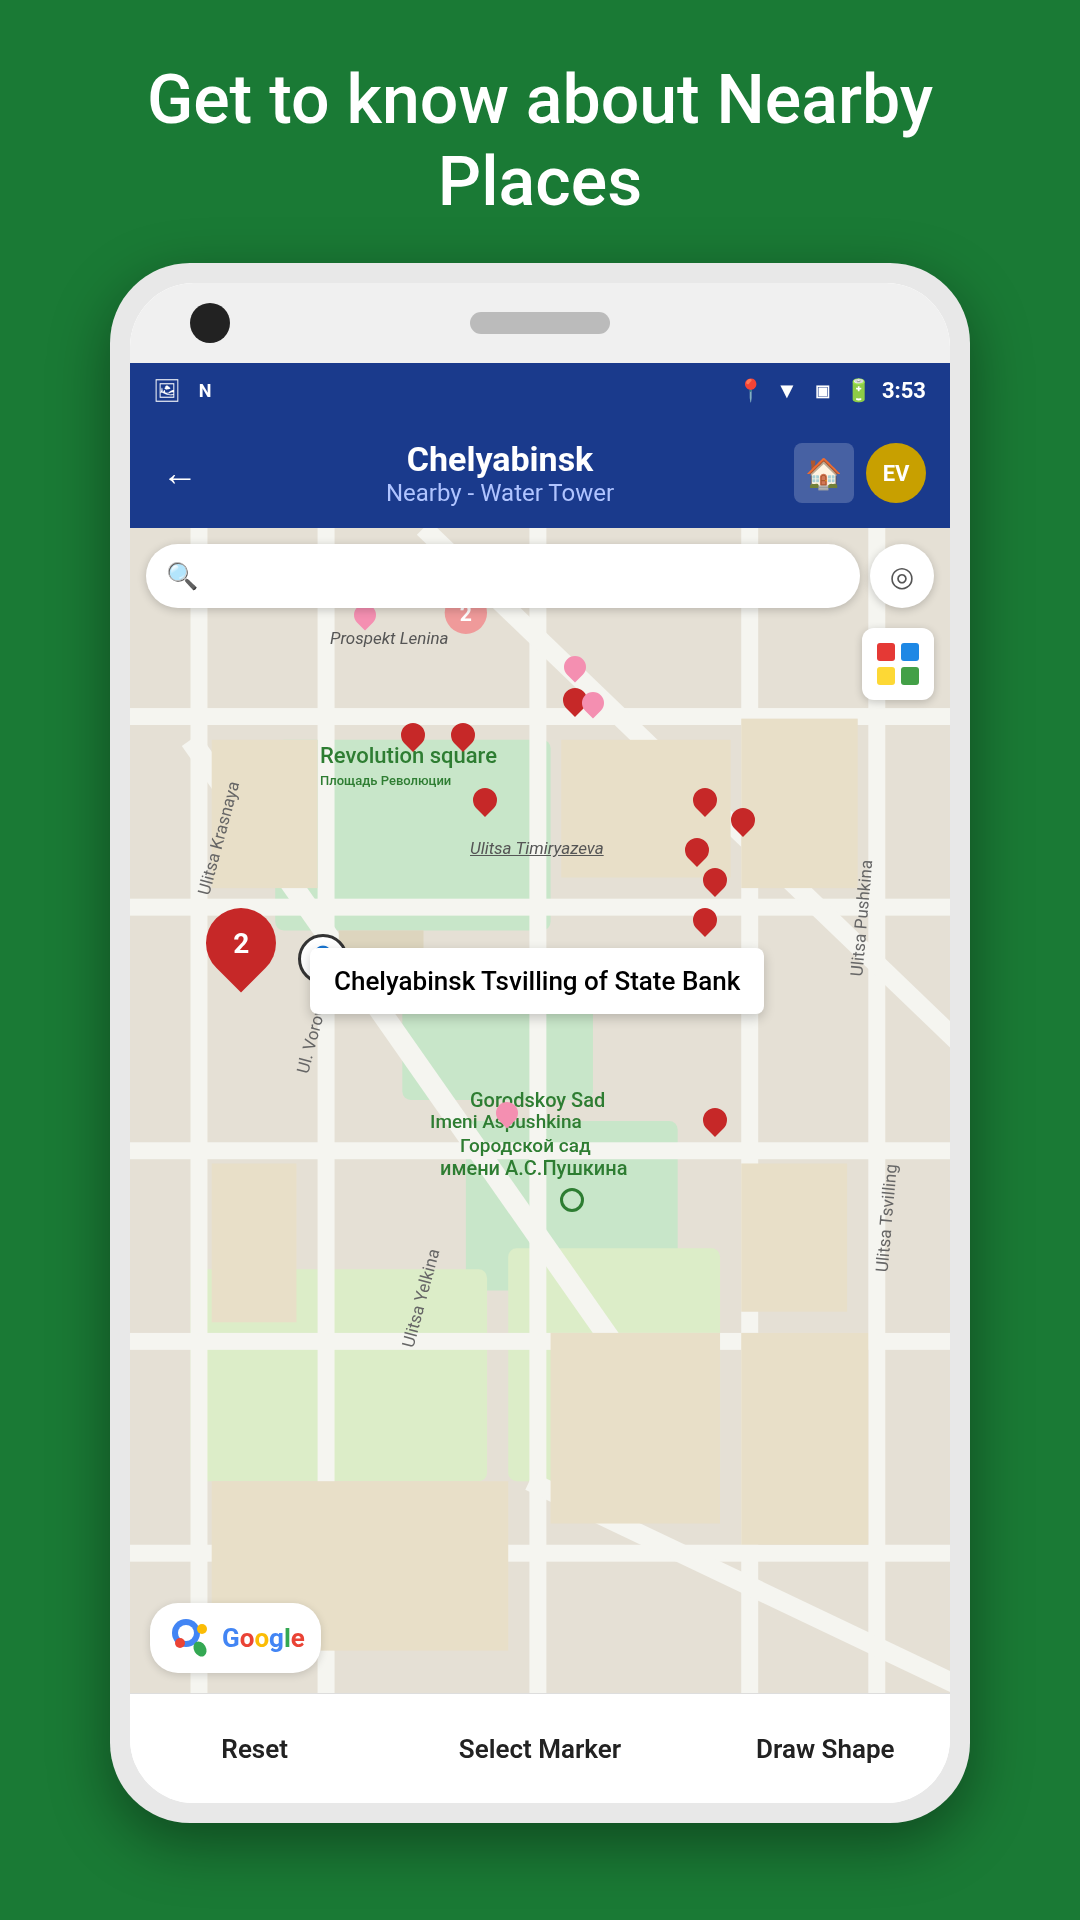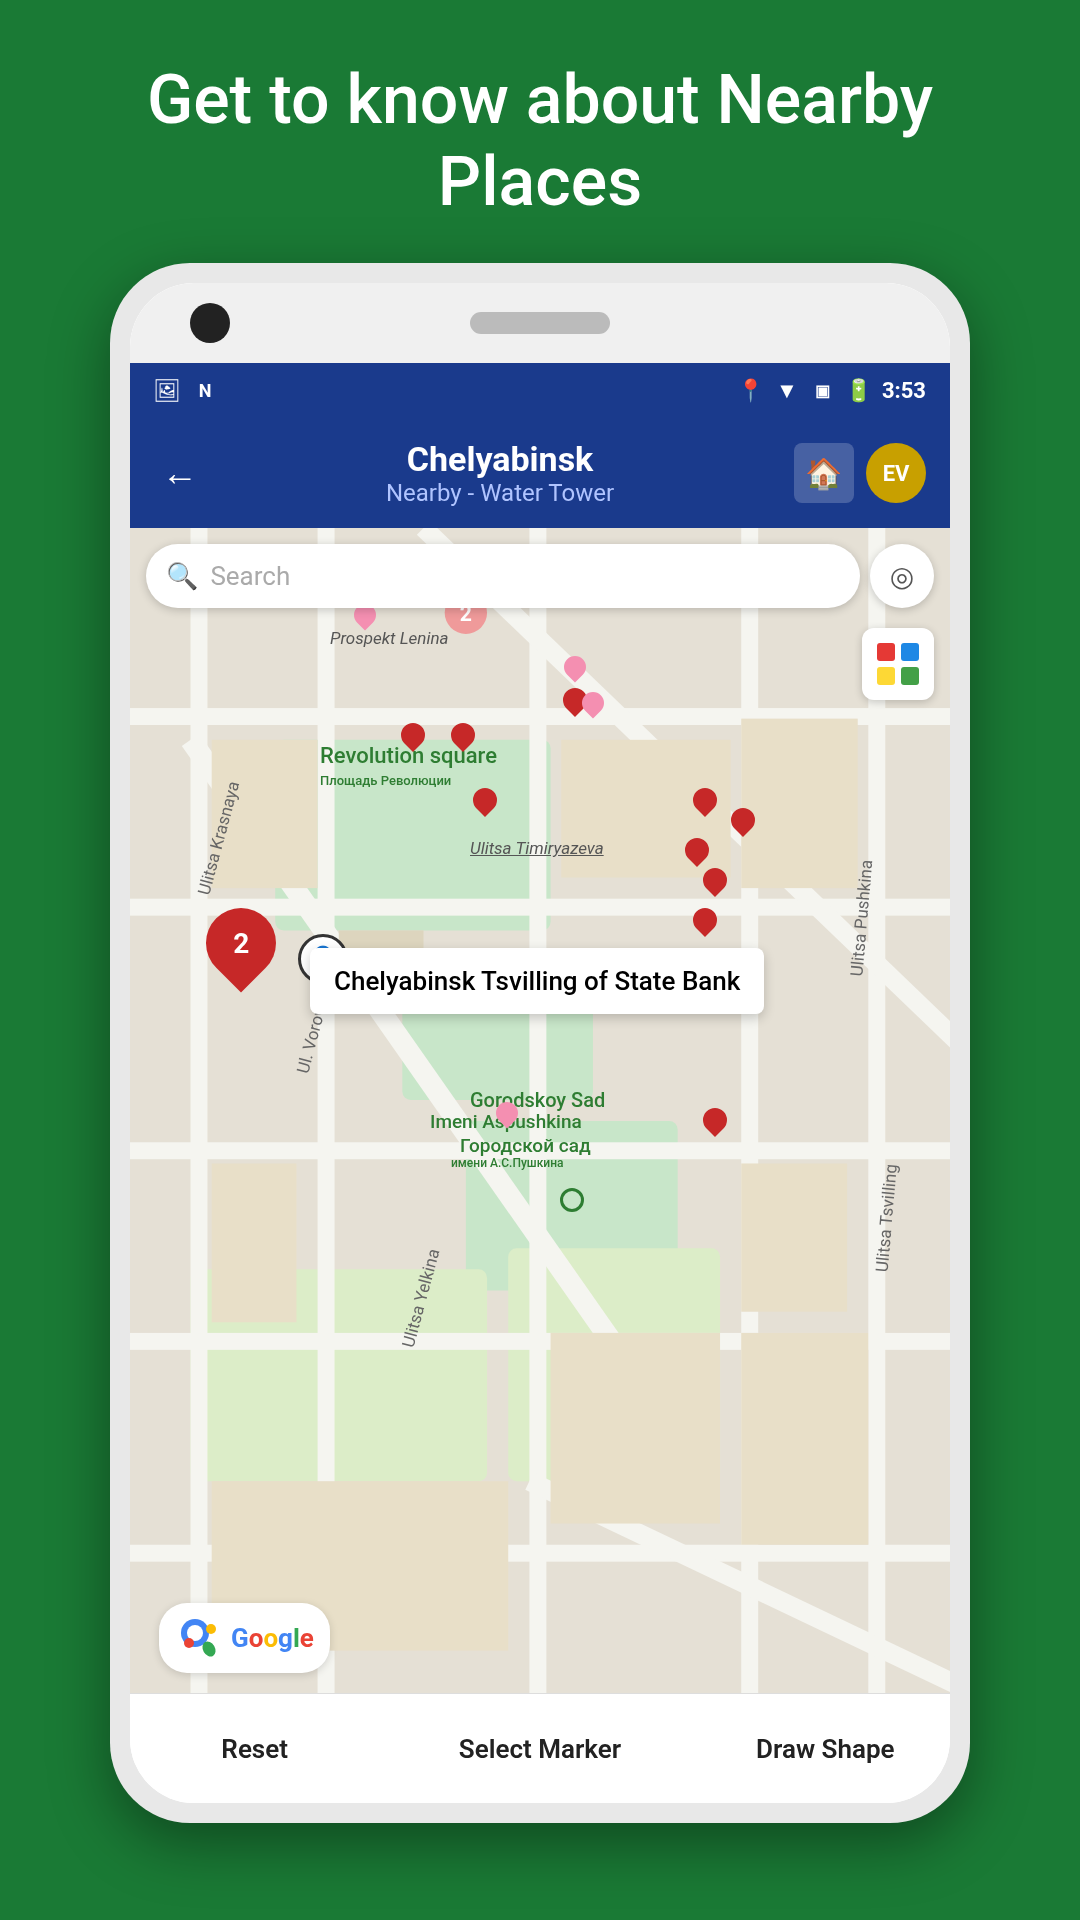--- a/index.html
+++ b/index.html
@@ -301,21 +301,20 @@
       position: absolute;
       bottom: 20px;
       left: 20px;
       background: white;
       border-radius: 28px;
       padding: 10px 16px;
       display: flex;
       align-items: center;
       gap: 6px;
       box-shadow: 0 2px 8px rgba(0,0,0,0.15);
-      margin-left: 9px;
     }
     .google-map-icon {
       width: 50px;
       height: 50px;
     }
     .google-text {
       font-size: 26px;
       font-weight: bold;
     }
 
@@ -492,21 +491,21 @@
       <div class="map-area-label" style="top:300px; left:30px; transform:rotate(-75deg); font-size:17px;">Ulitsa Krasnaya</div>
       <div class="map-area-label" style="top:380px; right:30px; transform:rotate(-85deg); font-size:17px;">Ulitsa Pushkina</div>
       <div class="map-area-label" style="top:680px; right:10px; transform:rotate(-85deg); font-size:17px;">Ulitsa Tsvilling</div>
       <div class="map-area-label" style="top:760px; left:240px; transform:rotate(-75deg); font-size:17px;">Ulitsa Yelkina</div>
 
       <div class="map-label-green" style="top:215px; left:190px; font-size:22px;">Revolution square</div>
       <div class="map-label-green" style="top:245px; left:190px; font-size:13px;">Площадь Революции</div>
       <div class="map-label-green" style="top:560px; left:340px; font-size:20px;">Gorodskoy Sad</div>
       <div class="map-label-green" style="top:582px; left:300px; font-size:19px;">Imeni Aspushkina</div>
       <div class="map-label-green" style="top:606px; left:330px; font-size:19px;text-align:right;">Городской сад</div>
-      <div class="map-label-green" style="top:628px; left:321px; font-size:12px;">имени А.С.Пушкина</div>
+      <div class="map-label-green" style="top:628px; left:310px; font-size:20px;">имени А.С.Пушкина</div>
 
       <div class="cluster-badge" style="top:380px; left:76px;">
         <div class="cluster-badge-inner">2</div>
       </div>
 
       <div class="user-marker" style="top:406px; left:168px;">👤</div>
 
       <div class="marker marker-red" style="top:195px; left:268px;"></div>
       <div class="marker marker-red" style="top:195px; left:318px;"></div>
       <div class="marker marker-red" style="top:260px; left:340px;"></div>
@@ -522,21 +521,20 @@
       <div class="marker marker-pink" style="top:128px; left:430px;"></div>
       <div class="marker marker-pink" style="top:164px; left:448px;"></div>
       <div class="marker marker-pink" style="top:574px; left:362px;"></div>
 
       <div class="marker-green-outline" style="top:660px; left:430px;"></div>
 
       <div class="map-tooltip">Chelyabinsk Tsvilling of State Bank</div>
 
       <div class="search-bar" style="top:16px; left:16px; right:90px;">
         <div class="search-icon-wrap">🔍</div>
-        <div class="search-text">Search</div>
       </div>
 
       <div class="location-btn" style="top:16px; right:16px;">
         <span>◎</span>
       </div>
 
       <div class="grid-btn">
         <div class="grid-dots">
           <div class="dot-r"></div>
           <div class="dot-b"></div>

